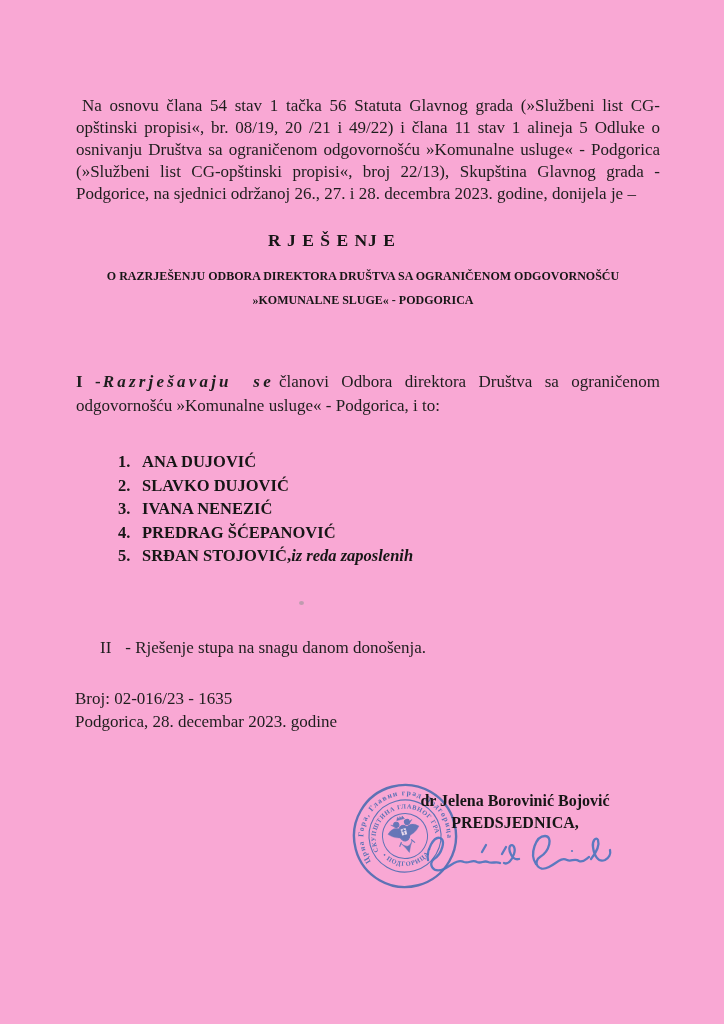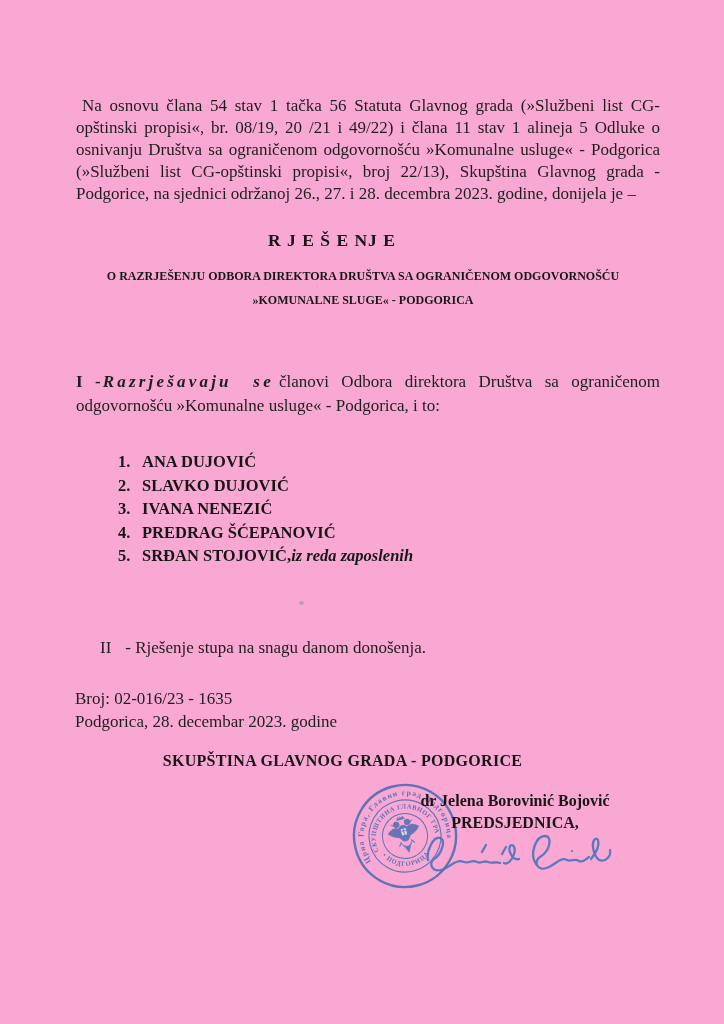--- a/index.html
+++ b/index.html
@@ -81,21 +81,20 @@
 
   <div class="abs artifact-dot"></div>
 
   <p class="abs sec2"><span class="numeral">II</span><span class="rest">- Rješenje stupa na snagu danom donošenja.</span></p>
 
   <div class="abs refblock">
     <div>Broj: 02-016/23 - 1635</div>
     <div>Podgorica, 28. decembar 2023. godine</div>
   </div>
 
-  <div class="abs issuer">SKUPŠTINA GLAVNOG GRADA - PODGORICE</div>
 
   <div class="abs signatory">
     <div>dr Jelena Borovinić Bojović</div>
     <div>PREDSJEDNICA,</div>
   </div>
 
   <svg class="abs stamp" viewBox="0 0 112 112">
     <defs>
       <path id="arcOuter" d="M 16.7,72 A 42,42 0 1 1 95.3,72"></path>
       <path id="arcInnerTop" d="M 26.5,64 A 30,30 0 1 1 85.5,64"></path>

